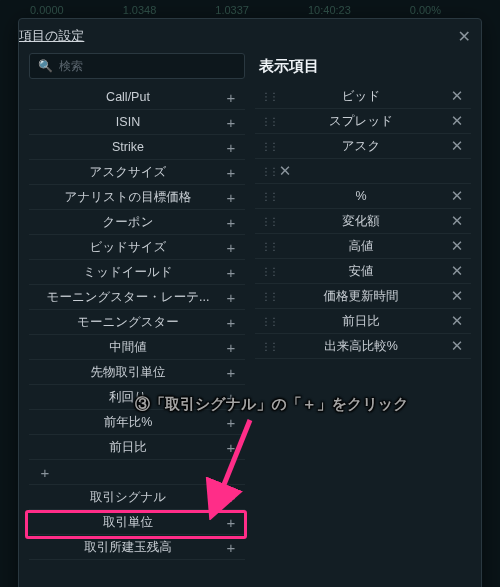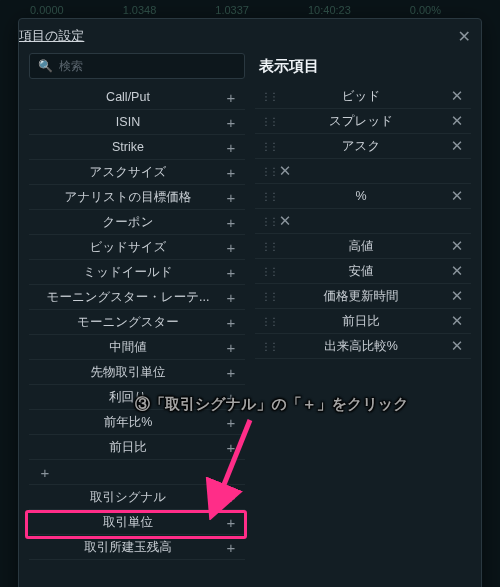--- a/index.html
+++ b/index.html
@@ -214,20 +214,21 @@
             <span class="grip">⋮⋮</span>
             <span class="action">✕</span>
           </div>
           <div class="row">
             <span class="grip">⋮⋮</span>
             <span class="label">%</span>
             <span class="action">✕</span>
           </div>
           <div class="row">
             <span class="grip">⋮⋮</span>
+            <span class="label">変化額</span>
             <span class="action">✕</span>
           </div>
           <div class="row">
             <span class="grip">⋮⋮</span>
             <span class="label">高値</span>
             <span class="action">✕</span>
           </div>
           <div class="row">
             <span class="grip">⋮⋮</span>
             <span class="label">安値</span>

